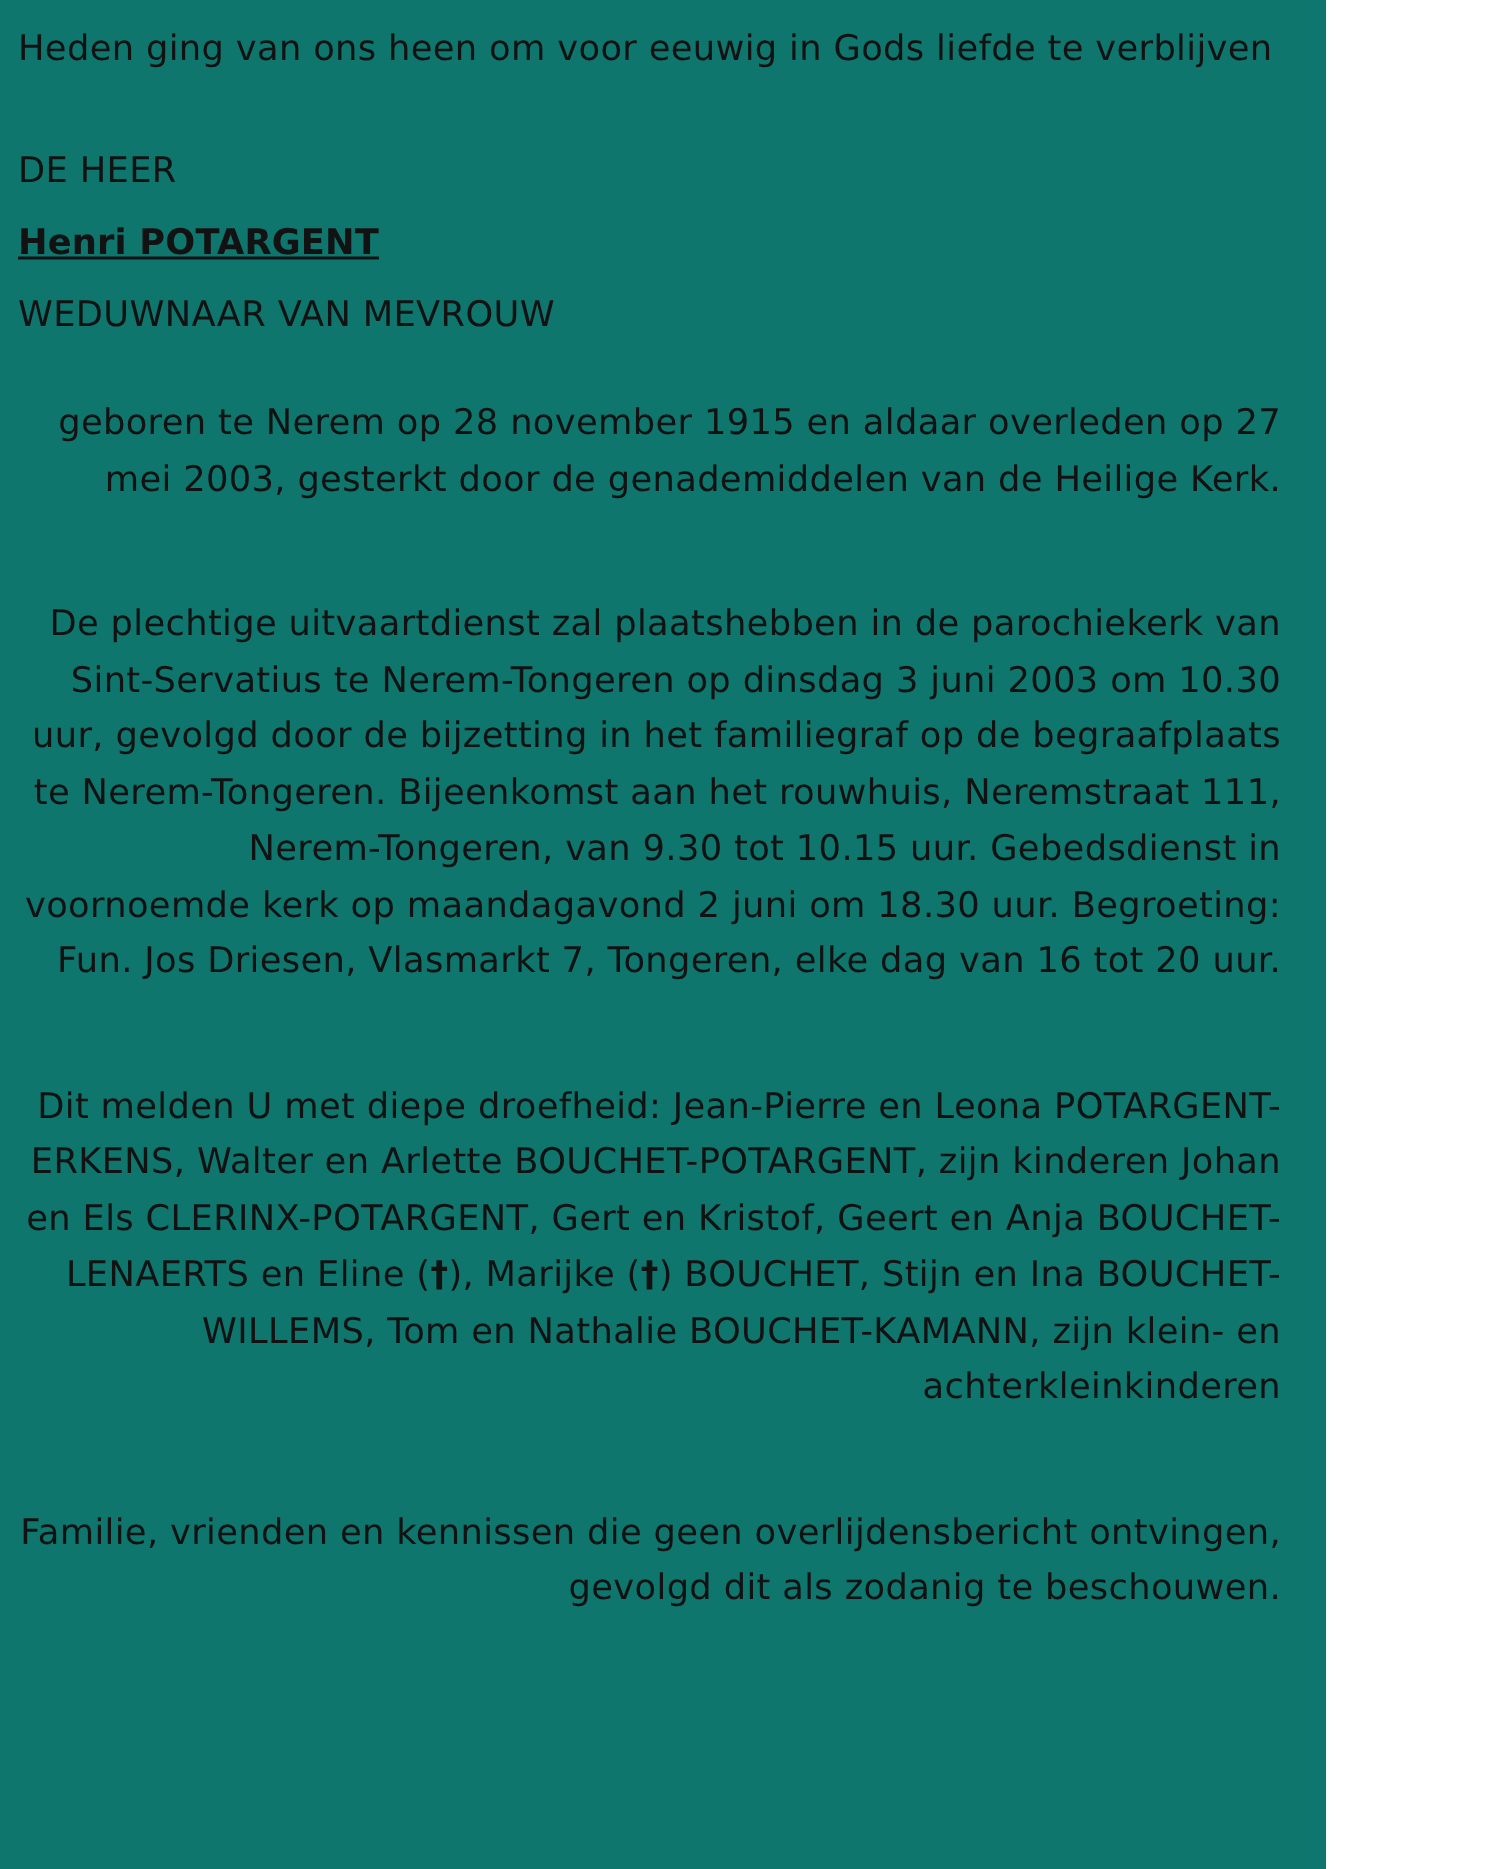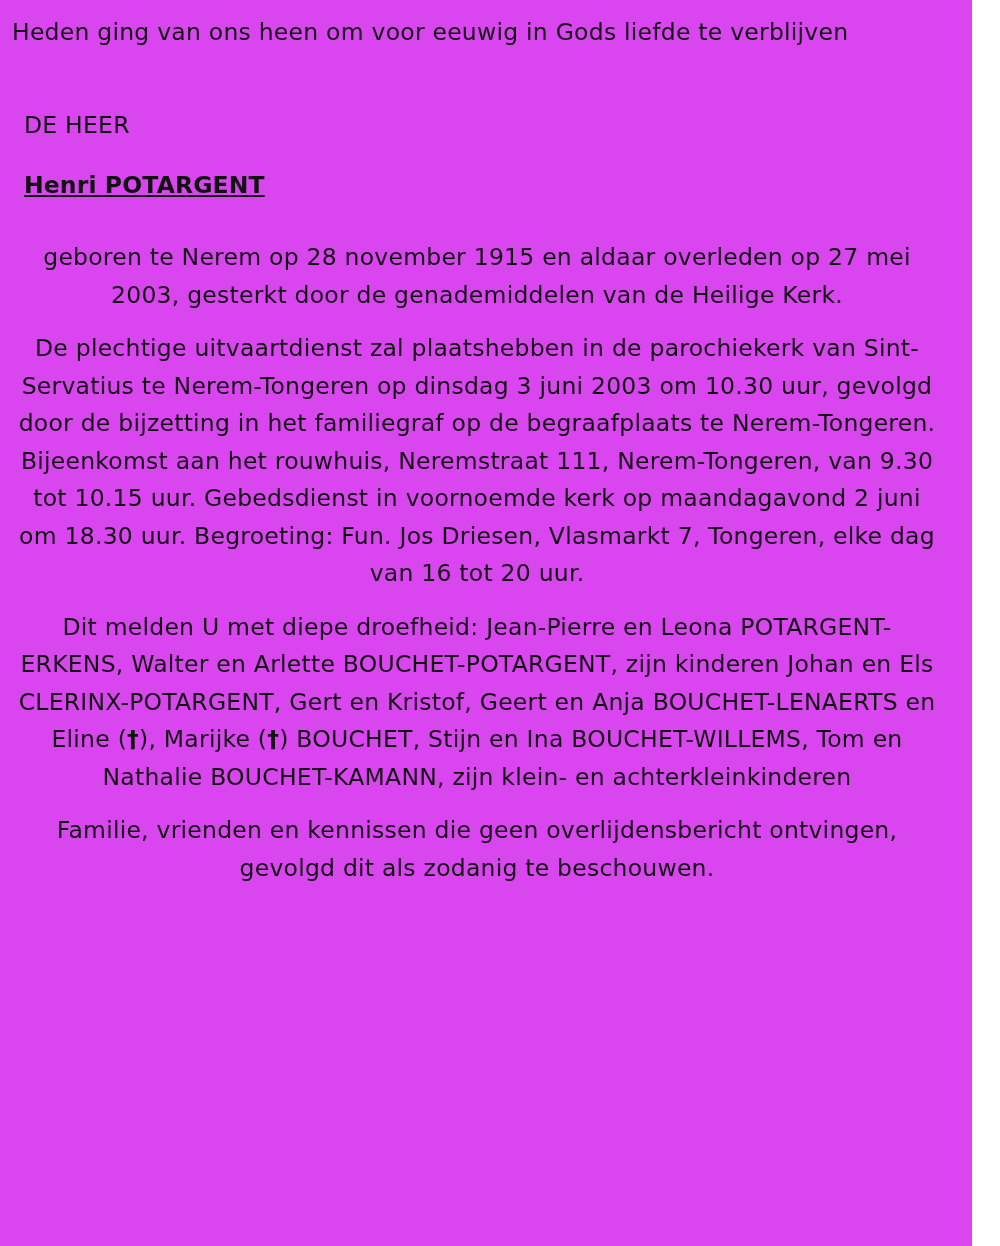--- a/index.html
+++ b/index.html
@@ -9,25 +9,25 @@
     background: #ffffff;
   }
   body {
     width: 1000px;
     min-height: 1246px;
     font-family: "DejaVu Sans", "Liberation Sans", sans-serif;
     color: #111111;
     -webkit-font-smoothing: antialiased;
   }
   .page {
-    width: 972px;
+    width: 884px;
     min-height: 1246px;
     box-sizing: border-box;
     padding: 14px 30px 10px 12px;
-    background: #d946ef;
+    background: #0f766e;
   }
   .obituary {
     font-size: 23.5px;
     line-height: 37.5px;
     color: #121212;
     letter-spacing: 0.01em;
   }
   
   .lead {
     margin: 0 0 0 0;
@@ -38,40 +38,40 @@
     height: 37.5px;
     line-height: 37.5px;
     font-size: 23.5px;
   }
   
   .identity {
     margin: 0;
     padding: 0;
   }
   .identity .id-line {
-    margin: 12px;
+    margin: 0;
     font-size: 23.5px;
     line-height: 48px;
     white-space: pre-wrap;
   }
   .identity .id-line.name {
     font-weight: 700;
     letter-spacing: 0.005em;
     text-decoration: underline;
   }
   
   .para {
     margin: 0;
     font-size: 23.5px;
     line-height: 37.5px;
-    text-align: center;
+    text-align: right;
     white-space: pre-wrap;
   }
   .para.block-gap {
-    margin-top: 16px;
+    margin-top: 59px;
   }
   .para.block-gap-sm {
     margin-top: 30px;
   }
   .dagger {
     font-weight: 700;
   }
 </style>
 </head>
 <body>
@@ -79,20 +79,21 @@
 <div class="page">
   <div class="obituary">
 
     <p class="lead">Heden ging van ons heen om voor eeuwig in Gods liefde te verblijven</p>
 
     <div class="spacer-line">&nbsp;</div>
 
     <div class="identity">
       <p class="id-line">DE HEER</p>
       <p class="id-line name">Henri POTARGENT</p>
+      <p class="id-line">WEDUWNAAR VAN MEVROUW</p>
     </div>
 
     <p class="para block-gap-sm">geboren te Nerem op 28 november 1915 en aldaar overleden op 27 mei 2003, gesterkt door de genademiddelen van de Heilige Kerk.</p>
 
     <p class="para block-gap">De plechtige uitvaartdienst zal plaatshebben in de parochiekerk van Sint-Servatius te Nerem-Tongeren op dinsdag 3 juni 2003 om 10.30 uur, gevolgd door de bijzetting in het familiegraf op de begraafplaats te Nerem-Tongeren. Bijeenkomst aan het rouwhuis, Neremstraat 111, Nerem-Tongeren, van 9.30 tot 10.15 uur. Gebedsdienst in voornoemde kerk op maandagavond 2 juni om 18.30 uur. Begroeting: Fun. Jos Driesen, Vlasmarkt 7, Tongeren, elke dag van 16 tot 20 uur.</p>
 
     <p class="para block-gap"><span>Dit melden U met diepe droefheid: Jean-Pierre en Leona POTARGENT-ERKENS, Walter en Arlette BOUCHET-POTARGENT, zijn kinderen Johan en Els CLERINX-POTARGENT, Gert en Kristof, Geert en Anja BOUCHET-LENAERTS en Eline (</span><span class="dagger">†</span><span>), Marijke (</span><span class="dagger">†</span><span>) BOUCHET, Stijn en Ina BOUCHET-WILLEMS, Tom en Nathalie BOUCHET-KAMANN, zijn klein- en achterkleinkinderen</span></p>
 
 
     <p class="para block-gap">Familie, vrienden en kennissen die geen overlijdensbericht ontvingen, gevolgd dit als zodanig te beschouwen.</p>

